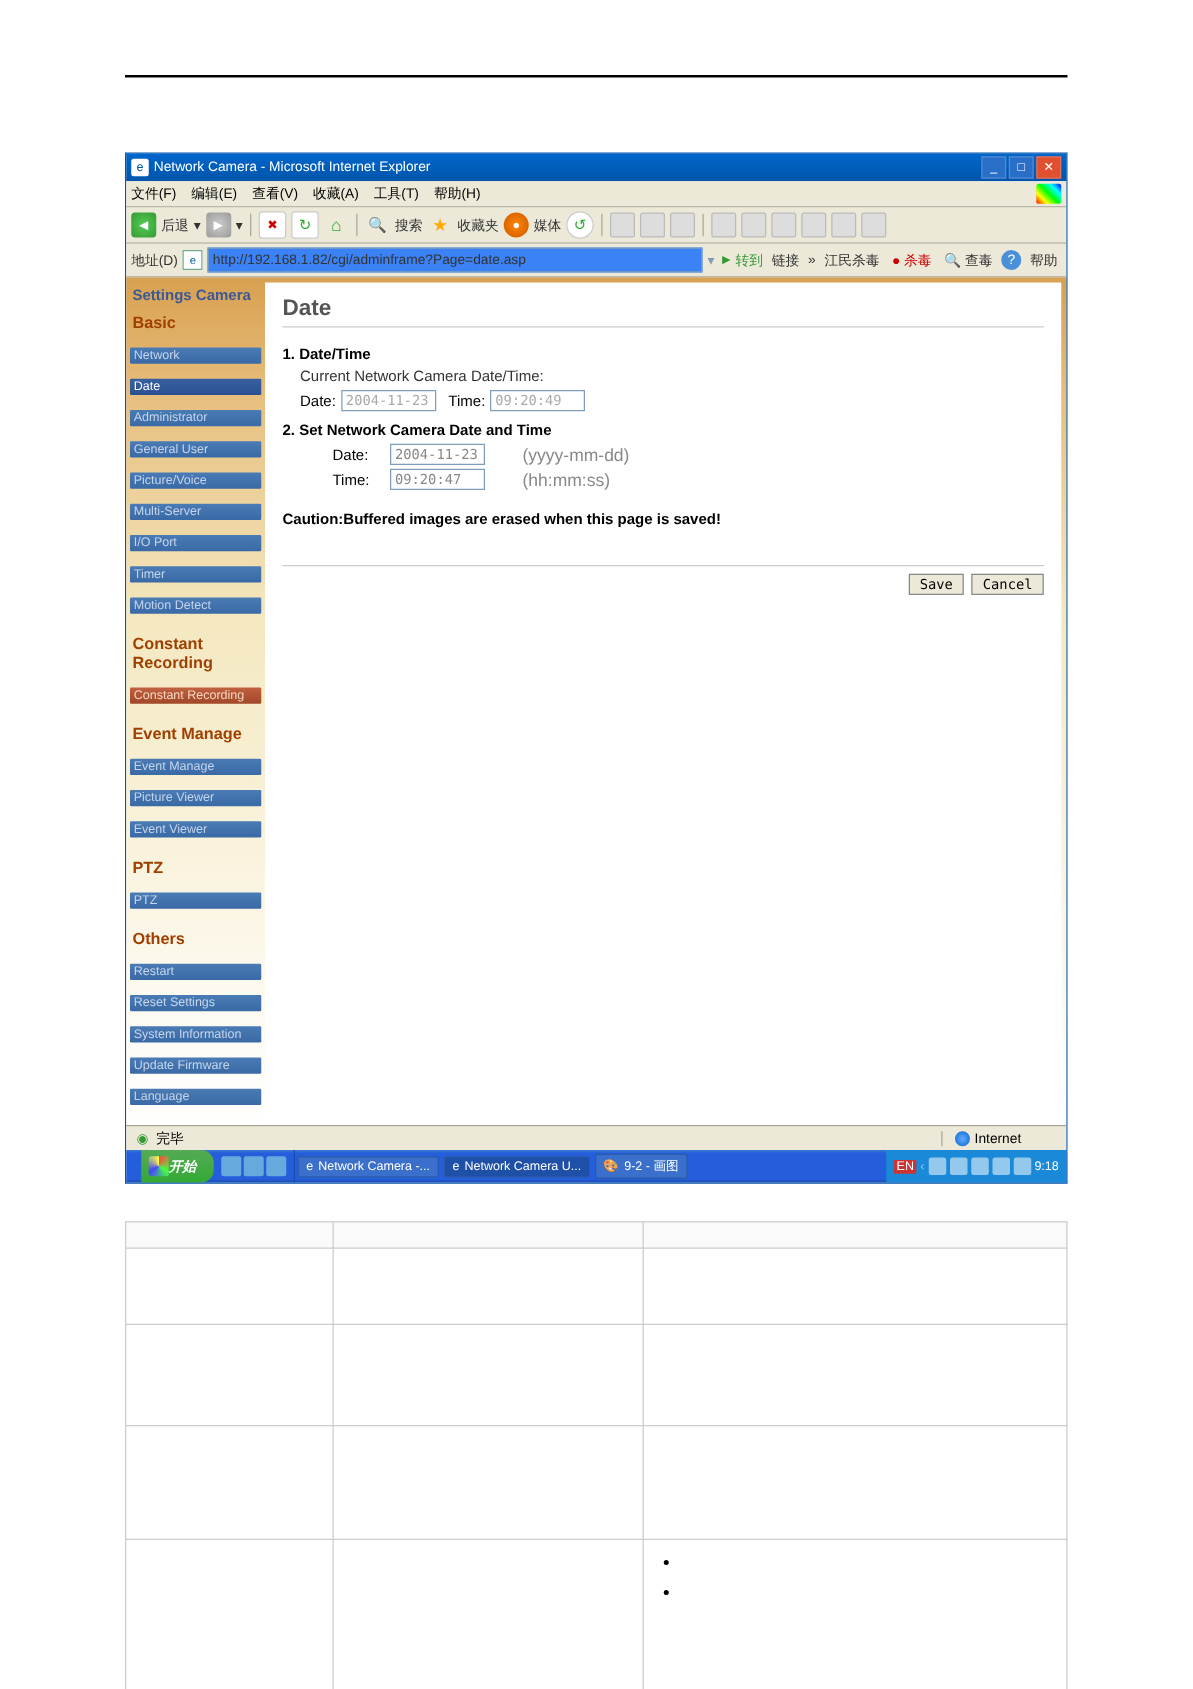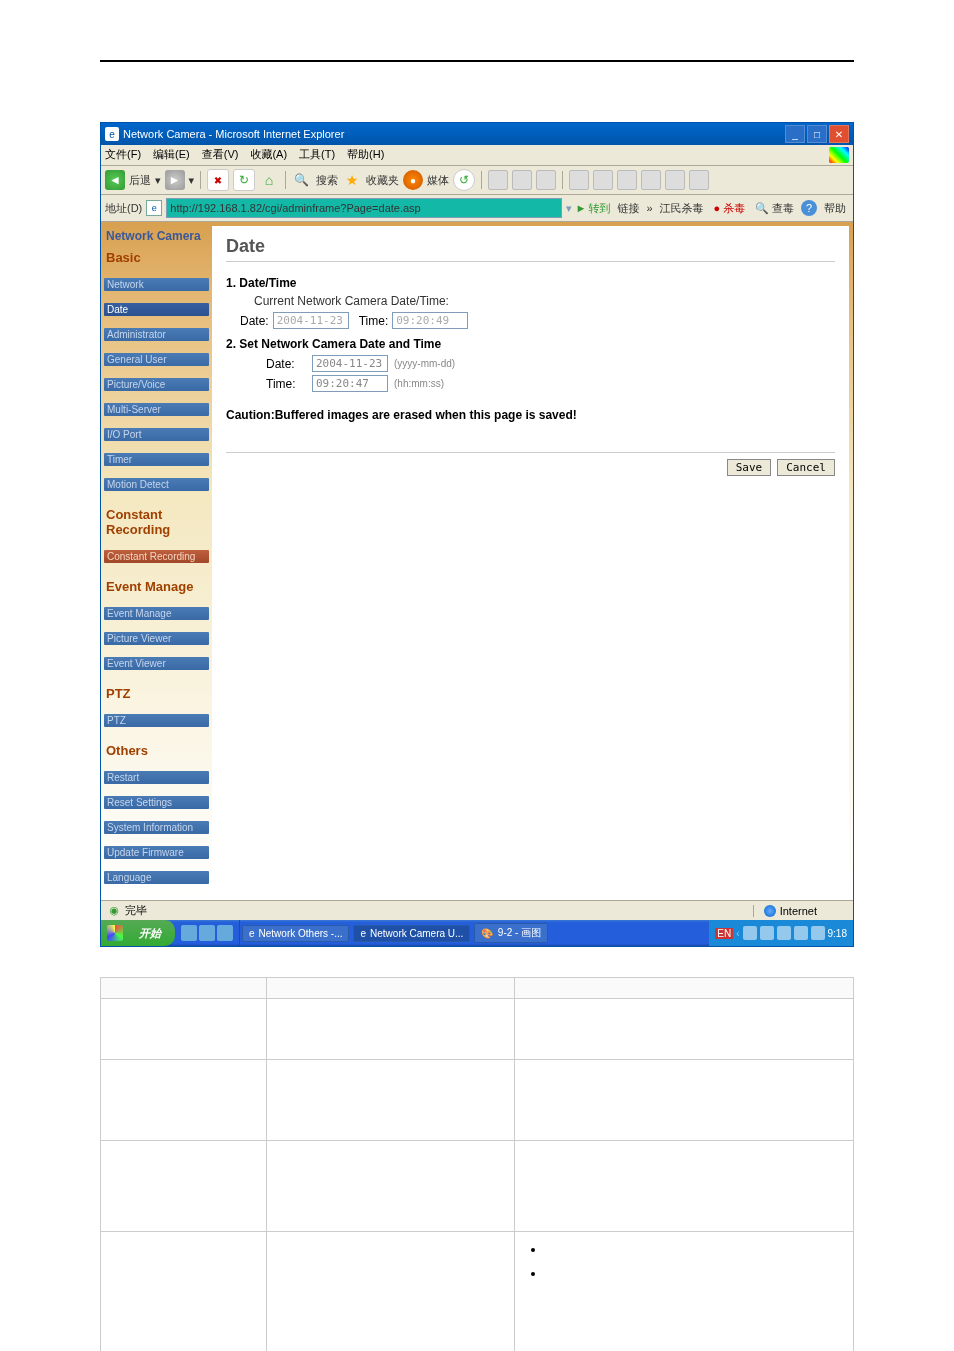--- a/index.html
+++ b/index.html
@@ -30,59 +30,59 @@
 .tb-fav { color:#fa0; font-size:14px; }
 .tb-media { background: radial-gradient(circle,#f80,#c50); color:#fff; border-radius:50%; font-size:10px; }
 .tb-history { color:#3a3; border:1px solid #ccc; background:#fff; border-radius:50%; font-size:12px; }
 .tb-text { font-size: 11px; color:#333; }
 .tb-sep { width:1px; height:18px; background:#aca899; margin:0 2px; }
 .tb-generic { width:18px; height:18px; background:#ddd; border:1px solid #bbb; border-radius:2px; }
 
 .addrbar { background: #ece9d8; border-bottom: 1px solid #aca899; padding: 3px 4px; display: flex; align-items: center; gap: 4px; font-size:11px; }
 .addrbar .addr-label { color:#333; }
 .addrbar .addr-icon { width:14px; height:14px; background:#fff; border:1px solid #7a9; color:#0055aa; font-size:9px; display:flex; align-items:center; justify-content:center; }
-.addrbar .addr-input { flex:1; border:1px solid #7f9db9; background:#14b8a6; padding:1px 3px; font-size:11px; color:#333; height:16px; }
+.addrbar .addr-input { flex:1; border:1px solid #7f9db9; background:#3b82f6; padding:1px 3px; font-size:11px; color:#333; height:16px; }
 .addrbar .go-btn { color:#393; font-size:11px; display:flex; align-items:center; gap:2px; }
 .addrbar .link-item { font-size:11px; color:#333; padding:0 3px; white-space:nowrap; }
 .addrbar .help-icon { width:16px; height:16px; background:#4a90d9; color:#fff; border-radius:50%; display:flex; align-items:center; justify-content:center; font-size:11px; }
 
 .content-area { display:flex; min-height:370px; background: linear-gradient(to bottom, #d8a050 0%, #e8c080 15%, #f4e8c0 40%, #ffffff 100%); }
 
 .side-nav { width:105px; padding:4px 3px; font-size:10px; color:#8b6b3b; }
 .side-title { color:#3b5998; font-weight:bold; font-size:12px; padding:3px 2px; }
 .side-group-title { color:#a04000; font-weight:bold; font-size:13px; padding:4px 2px 1px; }
 .side-item { display:block; padding:1px 3px; margin:12px 0; font-size:10px; background: linear-gradient(to bottom,#4a7bb5,#3a6aa5); color:#c5d5ec; border-radius:1px; cursor:pointer; overflow:hidden; white-space:nowrap; }
 .side-item.sel { background: linear-gradient(to bottom,#3860a0,#2a5090); color:#fff; position:relative; }
 .side-sel-arrow { position:absolute; left:-7px; color:#2a5090; font-size:10px; }
 .side-item.alt-bg { background: linear-gradient(to bottom,#c06040,#a04828); color:#f5d5c0; }
 
 .main-pane { flex:1; background:#fff; margin:4px 4px 0 0; padding:10px 14px; position:relative; }
 .main-hdr { font-size:18px; font-weight:bold; color:#555; border-bottom:1px solid #ccc; padding-bottom:4px; margin-bottom:14px; }
 .section-title { font-weight:bold; font-size:12px; margin:8px 0 4px; }
-.indented { margin-left:28px; font-size:12px; color:#333; }
+.indented { margin-left:14px; font-size:12px; color:#333; }
 .dt-row { display:flex; align-items:center; gap:4px; margin:4px 0 4px 14px; font-size:12px; }
 .dt-row .lbl { min-width: auto; }
 .dt-input { border:1px solid #7f9db9; background:#fff; padding:1px 3px; font-size:11px; color:#888; width:68px; font-family: monospace; }
 .dt-input.ro { color:#aaa; }
 .radio-row { margin:3px 0 3px 24px; font-size:12px; display:flex; align-items:center; gap:4px; }
 .radio-dot { width:11px; height:11px; border:1px solid #555; border-radius:50%; display:inline-flex; align-items:center; justify-content:center; }
 .radio-dot.on::after { content:""; width:5px; height:5px; background:#2a8; border-radius:50%; }
 .sub-row { margin:3px 0 3px 40px; font-size:12px; display:flex; align-items:center; gap:6px; }
-.hint { color:#888; font-size:10px; }
+.hint { color:#888; font-size:14px;margin-left:24px; }
 .caution { font-size:12px; font-weight:bold; margin:16px 0 8px; }
 .btn-row { display:flex; gap:6px; justify-content:flex-end; border-top:1px solid #ccc; padding-top:6px; margin-top:30px; }
 .form-btn { border:1px solid #888; background:#ece9d8; padding:1px 8px; font-size:11px; font-family:monospace; cursor:pointer; }
 
 .statusbar { background:#ece9d8; border-top:1px solid #aca899; padding:2px 6px; display:flex; align-items:center; font-size:11px; }
 .statusbar .done-icon { width:14px; height:14px; margin-right:4px; display:inline-flex; align-items:center; justify-content:center; color:#393; }
 .statusbar .zone { margin-left:auto; display:flex; align-items:center; gap:4px; padding:0 30px 0 10px; border-left:1px solid #aca899; }
 .statusbar .zone-icon { width:12px; height:12px; background:radial-gradient(circle,#6af,#06c); border-radius:50%; }
 
 .taskbar { background: linear-gradient(to bottom,#3b77d3,#245edb 10%,#245edb 90%,#1a4aad); height:26px; display:flex; align-items:center; font-size:11px; color:#fff; }
-.start-btn { background: linear-gradient(to bottom,#5a5,#3a3); height:100%; padding:0 14px 0 6px; display:flex; align-items:center; gap:16px; font-style:italic; font-weight:bold; border-radius:0 10px 10px 0; }
+.start-btn { background: linear-gradient(to bottom,#5a5,#3a3); height:100%; padding:0 14px 0 6px; display:flex; align-items:center; gap:0; font-style:italic; font-weight:bold; border-radius:0 10px 10px 0;margin-left:12px; }
 .ql { display:flex; gap:2px; padding:0 6px; border-right:1px solid #1a4aad; height:100%; align-items:center; }
 .ql-icon { width:16px; height:16px; background:#6ad; border-radius:2px; }
 .task-item { background:#3a70cc; border:1px solid #2a5aa8; padding:2px 6px; margin:0 2px; display:flex; align-items:center; gap:4px; max-width:130px; overflow:hidden; white-space:nowrap; font-size:10px; border-radius:2px; }
 .task-item.active { background:#1e50a8; }
 .tray { margin-left:auto; background:#1a8ad8; height:100%; padding:0 6px; display:flex; align-items:center; gap:3px; font-size:10px; }
 .tray-icon { width:14px; height:14px; background:#fff8; border-radius:2px; }
 
 
 .docs-table { width:100%; border-collapse:collapse; margin-top:30px; font-size:12px; }
 .docs-table td, .docs-table th { border:1px solid #ccc; padding:10px 12px; vertical-align:top; text-align:left; }
@@ -161,21 +161,21 @@
     <span class="tb-text">»</span>
     <span class="link-item">江民杀毒</span>
     <span class="link-item" style="color:#c00">● <span>杀毒</span></span>
     <span class="link-item">🔍 <span>查毒</span></span>
     <span class="help-icon">?</span>
     <span class="link-item">帮助</span>
   </div>
 
   <div class="content-area">
     <div class="side-nav">
-      <div class="side-title">Network Camera</div>
+      <div class="side-title">Settings Camera</div>
 
       <div class="side-group-title">Basic</div>
       <div class="side-item">Network</div>
       <div class="side-item sel"><span class="side-sel-arrow">▶</span><span>Date</span></div>
       <div class="side-item">Administrator</div>
       <div class="side-item">General User</div>
       <div class="side-item">Picture/Voice</div>
       <div class="side-item">Multi-Server</div>
       <div class="side-item">I/O Port</div>
       <div class="side-item">Timer</div>
@@ -249,21 +249,21 @@
       <span style="width:16px;height:16px;background:conic-gradient(#f44,#4f4,#44f,#ff4);border-radius:2px;"></span>
       <span>开始</span>
     </div>
     <div class="ql">
       <div class="ql-icon"></div>
       <div class="ql-icon"></div>
       <div class="ql-icon"></div>
     </div>
     <div class="task-item">
           <span>e</span>
-          <span>Network Others -...</span>
+          <span>Network Camera -...</span>
         </div>
     <div class="task-item active">
           <span>e</span>
           <span>Network Camera U...</span>
         </div>
     <div class="task-item">
           <span>🎨</span>
           <span>9-2 - 画图</span>
         </div>
     <div class="tray">

